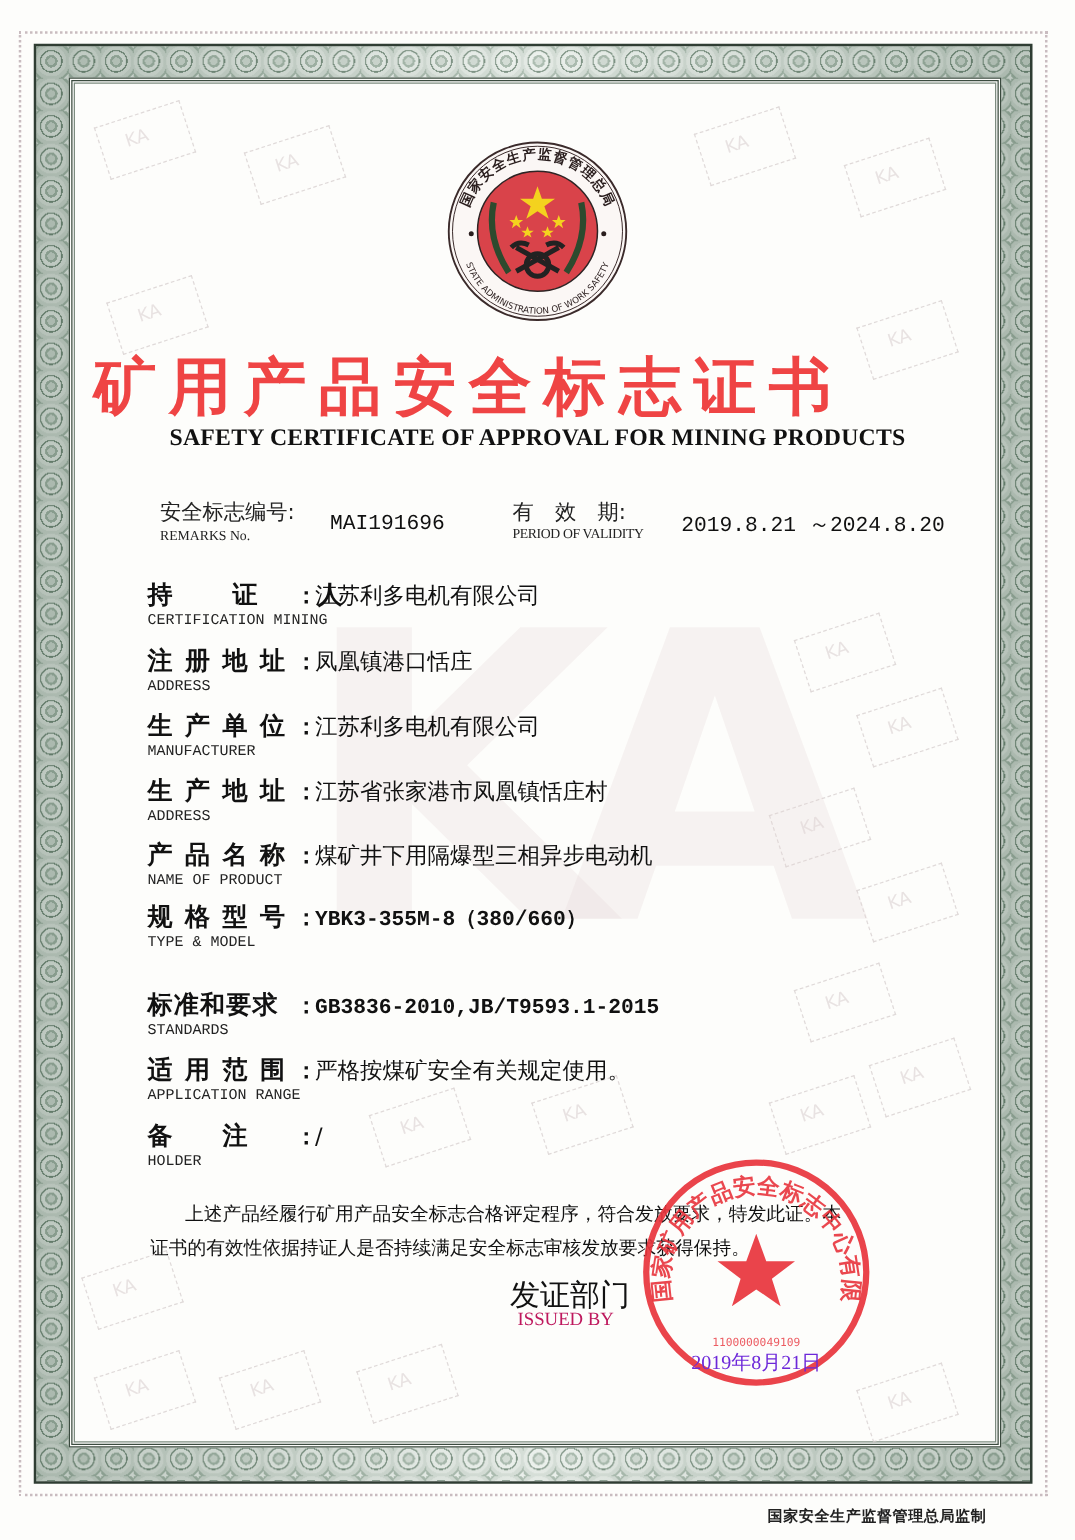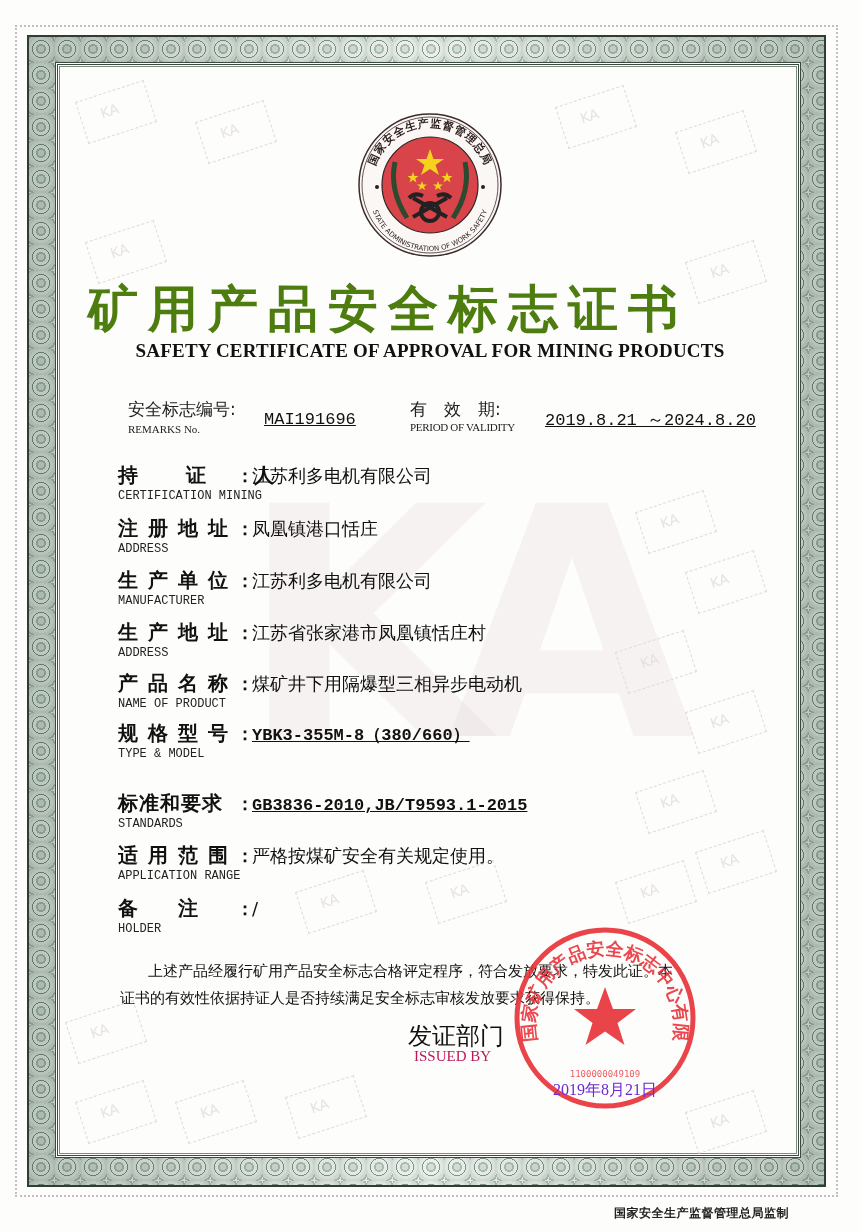--- a/index.html
+++ b/index.html
@@ -46,29 +46,29 @@
     .big-wm {
       position:absolute; left:240px; top:475px; width:370px; height:300px;
       font:bold 320px "DejaVu Sans", sans-serif; color:rgba(230,215,215,0.28);
       line-height:300px; letter-spacing:-40px;text-align:center;
     }
     
     .emblem { position:absolute; left:355px; top:112px; width:150px; height:146px; }
     
     .title-cn {
       position:absolute; left:0; width:750px; top:276px; text-align:center;
-      font:bold 50px "DejaVu Serif", serif; letter-spacing:10px; color:#4d7c0f;margin-left:13px;
+      font:bold 50px "DejaVu Serif", serif; letter-spacing:10px; color:#ef4444;
     }
     .title-en {
       position:absolute; left:0; width:860px; top:340px; text-align:center;
       font:bold 19px "Liberation Serif", serif; color:#111; letter-spacing:0.2px;
     }
     .lbl-cn { font:17px "DejaVu Sans", sans-serif; color:#222; }
     .lbl-en-small { font:11px "Liberation Serif", serif; color:#222; }
-    .mono { font-family:"Liberation Mono", monospace;text-decoration:underline; }
+    .mono { font-family:"Liberation Mono", monospace; }
     .field-row { position:absolute; left:118px; }
     .field-label {
       display:inline-block; width:118px; font:bold 20px "DejaVu Sans", sans-serif;
       letter-spacing:0; white-space:nowrap; color:#111;
     }
     .field-colon { display:inline-block; width:16px; font:bold 18px "DejaVu Sans", sans-serif; color:#111; }
     .field-value { font:18px "DejaVu Sans", sans-serif; color:#111; }
     .field-value.mono { font:bold 17px "Liberation Mono", monospace; }
     .field-en { position:absolute; left:0; top:27px; font:12px "Liberation Mono", monospace; color:#222; white-space:nowrap; }
     .para { position:absolute; left:120px; width:640px; font:15px "DejaVu Serif", serif; line-height:27px; color:#111; }

